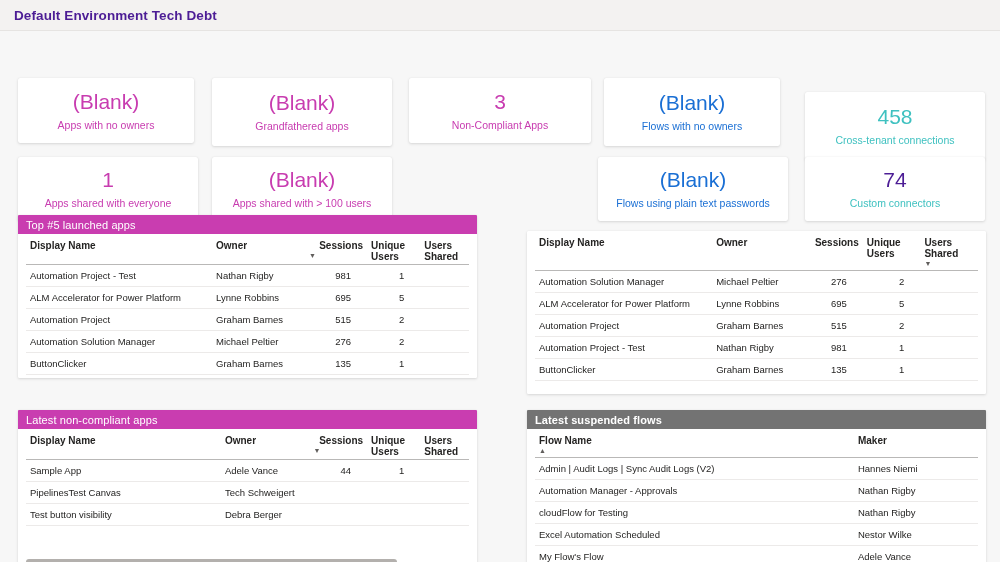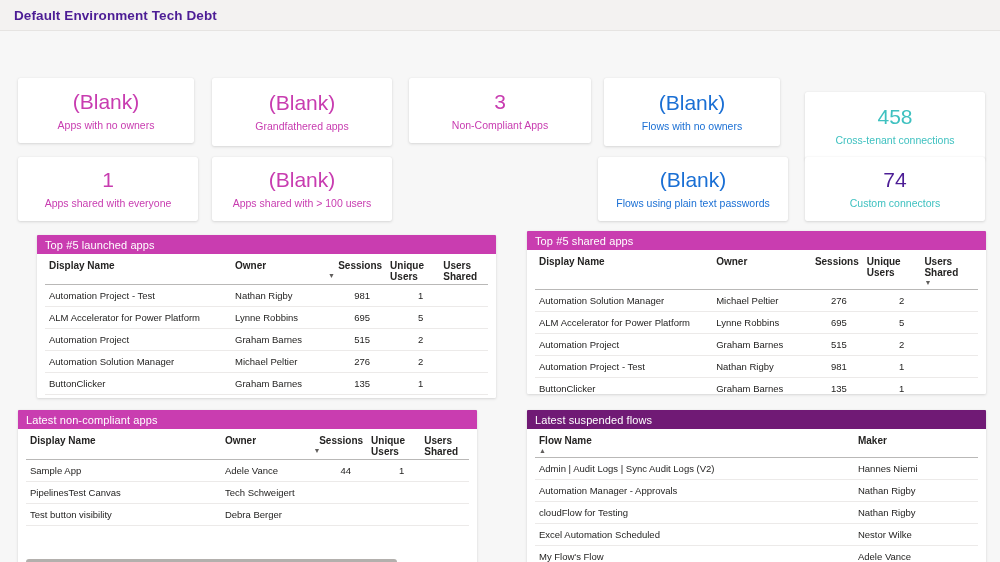--- a/index.html
+++ b/index.html
@@ -76,21 +76,21 @@
     height: 19px;
     display: flex;
     align-items: center;
     padding-left: 8px;
     color: #ffffff;
     font-size: 11px;
     letter-spacing: .1px;
     flex: 0 0 auto;
   }
   .tbl-header.magenta { background: #c93db0; }
-  .tbl-header.blue    { background: #701a75; }
+  .tbl-header.blue    { background: #737373; font-weight: bold; }
 
   .tbl-body {
     flex: 1 1 auto;
     padding: 0 8px;
     position: relative;
   }
 
   table.grid {
     width: 100%;
     border-collapse: collapse;
@@ -191,21 +191,21 @@
   <div class="kpi" style="left:598px; top:126px; width:190px; height:64px;">
     <div class="value" style="color:#1a6fd4;">(Blank)</div>
     <div class="label" style="color:#1a6fd4;">Flows using plain text passwords</div>
   </div>
 
   <div class="kpi" style="left:805px; top:126px; width:180px; height:64px;">
     <div class="value" style="color:#4c1d95;">74</div>
     <div class="label" style="color:#3fc1c0;">Custom connectors</div>
   </div>
 
-  <div class="tbl" style="left:18px; top:204px; width:459px; height:163px;margin-left:19px;">
+  <div class="tbl" style="left:18px; top:184px; width:459px; height:163px;">
     <div class="tbl-header magenta">
       <span>Top #5 launched apps</span>
     </div>
     <div class="tbl-body">
       <table class="grid">
         <colgroup>
             <col style="width:42%">
             <col style="width:21%">
             <col style="width:14%">
             <col style="width:12%">
@@ -269,23 +269,20 @@
           </tr>
         </tbody>
       </table>
     </div>
     <div class="tbl-footer">
       
     </div>
   </div>
 
   <div class="tbl" style="left:527px; top:200px; width:459px; height:163px;">
-    <div class="tbl-header magenta">
-      <span>Top #5 shared apps</span>
-    </div>
     <div class="tbl-body">
       <table class="grid">
         <colgroup>
             <col style="width:40%">
             <col style="width:21%">
             <col style="width:13%">
             <col style="width:13%">
             <col style="width:13%">
           </colgroup>
         <thead>

